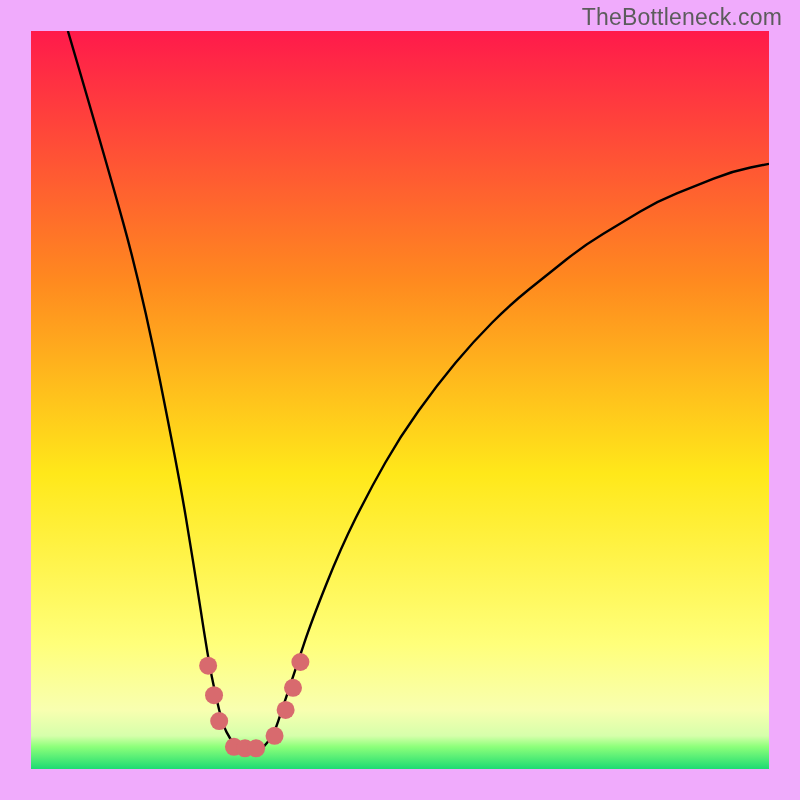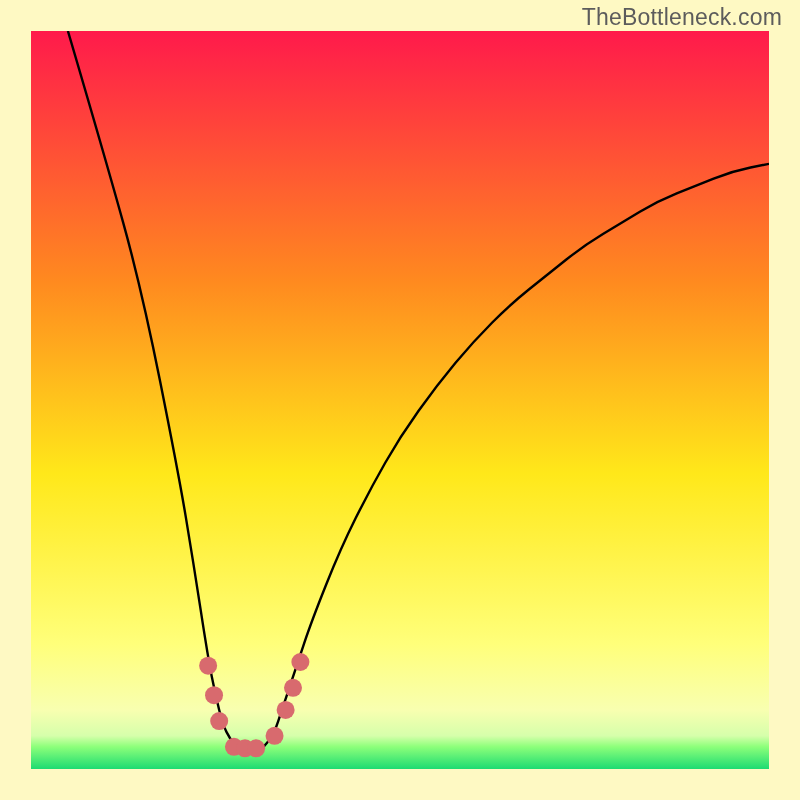--- a/index.html
+++ b/index.html
@@ -10,21 +10,21 @@
     background: #000;
     font-family: Arial, Helvetica, sans-serif;
     overflow: hidden;
   }
   .frame {
     position: absolute;
     top: 0;
     left: 0;
     width: 800px;
     height: 800px;
-    background: #fef9c3;
+    background: #f0abfc;
   }
   .plot {
     position: absolute;
     top: 31px;
     left: 31px;
     width: 738px;
     height: 738px;
     
   }
   .watermark {

